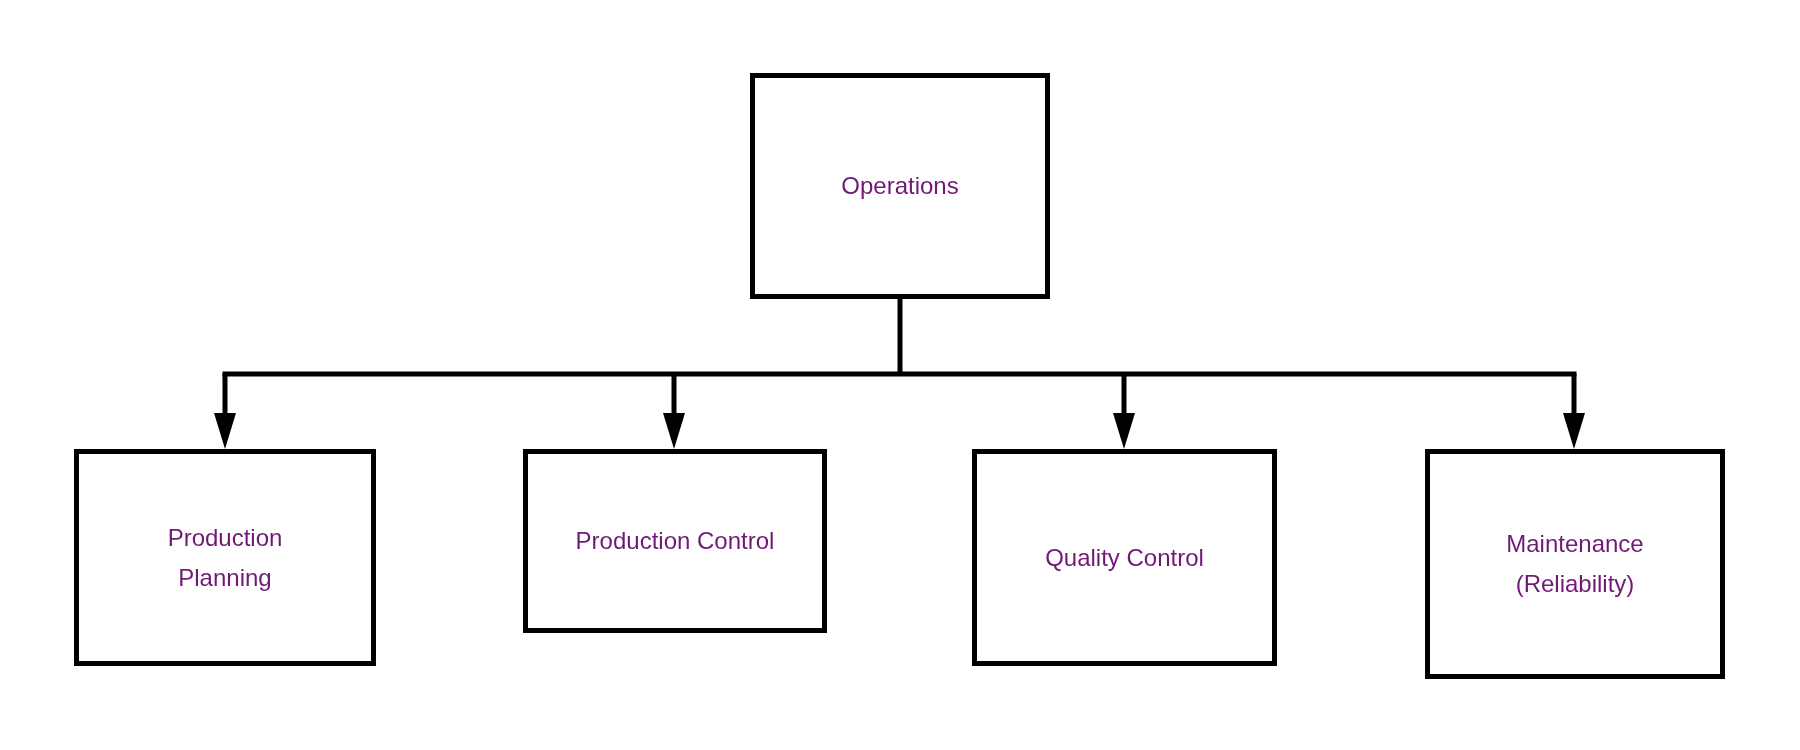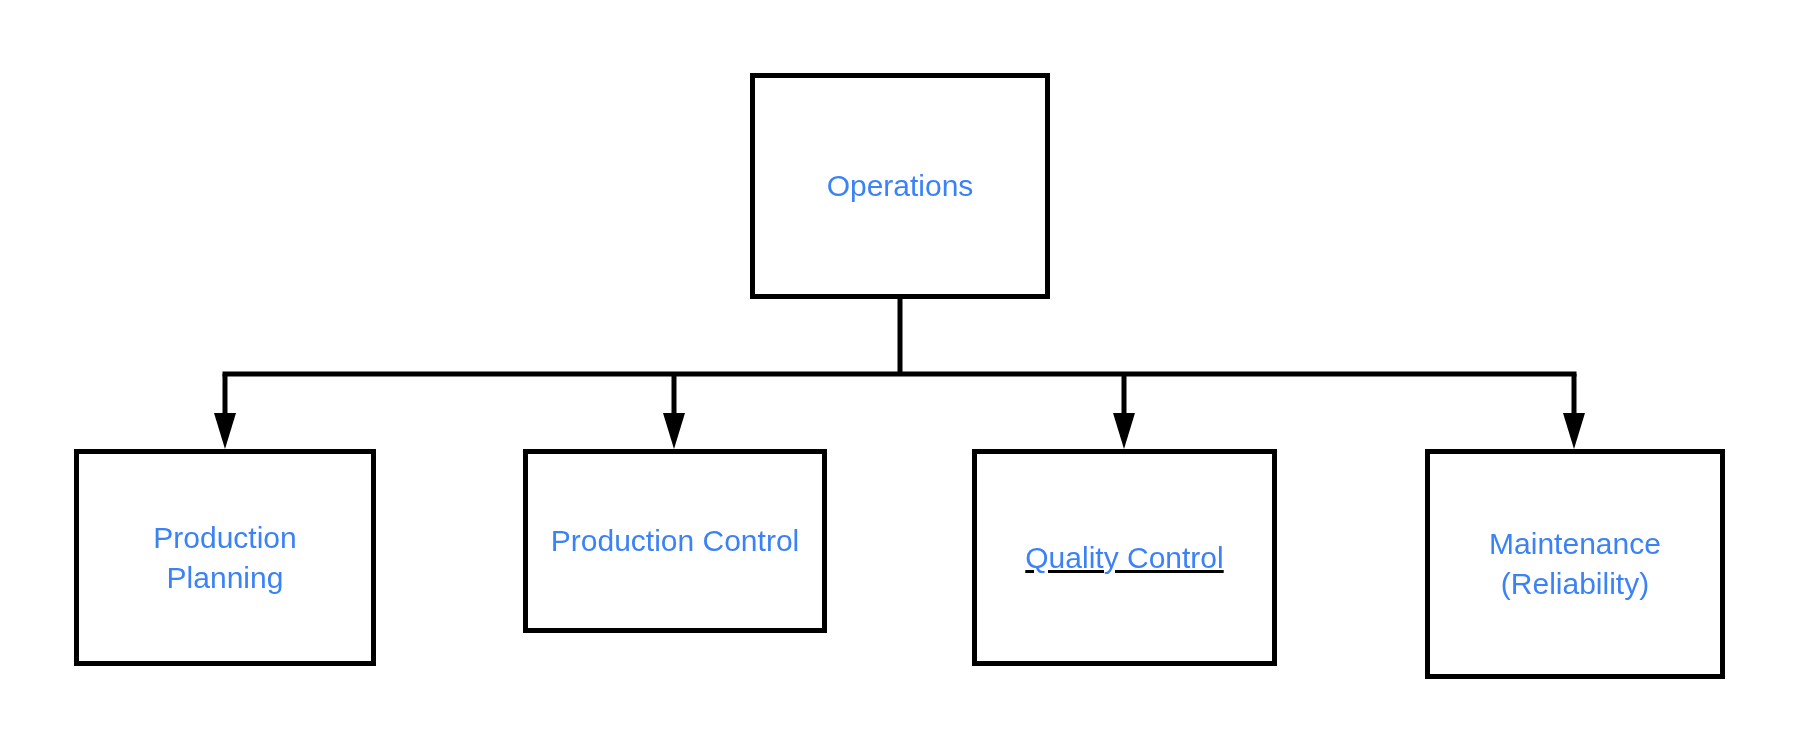--- a/index.html
+++ b/index.html
@@ -19,23 +19,23 @@
     position: absolute;
     box-sizing: border-box;
     border: 5px solid #000000;
     background: #ffffff;
     display: flex;
     align-items: center;
     justify-content: center;
     text-align: center;
   }
   .node-label {
-    font-size: 30px;
+    font-size: 24px;
     line-height: 40px;
-    color: #3b82f6;
+    color: #701a75;
     white-space: pre-line;
     letter-spacing: 0px;
   }
   #edge-layer {
     position: absolute;
     left: 0;
     top: 0;
     width: 1800px;
     height: 750px;
     pointer-events: none;
@@ -67,21 +67,21 @@
 
   <div class="node" id="node-child-0" style="left: 74px; top: 449px; width: 302px; height: 217px; border-width: 5px; border-color: rgb(0, 0, 0);">
     <span class="node-label">Production
 Planning</span>
   </div>
 
   <div class="node" id="node-child-1" style="left: 523px; top: 449px; width: 304px; height: 184px; border-width: 5px; border-color: rgb(0, 0, 0);">
     <span class="node-label">Production Control</span>
   </div>
 
-  <div class="node" id="node-child-2" style="left: 972px; top: 449px; width: 305px; height: 217px; border-width: 5px; border-color: rgb(0, 0, 0); text-decoration: underline;">
+  <div class="node" id="node-child-2" style="left: 972px; top: 449px; width: 305px; height: 217px; border-width: 5px; border-color: rgb(0, 0, 0);">
     <span class="node-label">Quality Control</span>
   </div>
 
   <div class="node" id="node-child-3" style="left: 1425px; top: 449px; width: 300px; height: 230px; border-width: 5px; border-color: rgb(0, 0, 0);">
     <span class="node-label">Maintenance
 (Reliability)</span>
   </div>
 
 </div>
 

